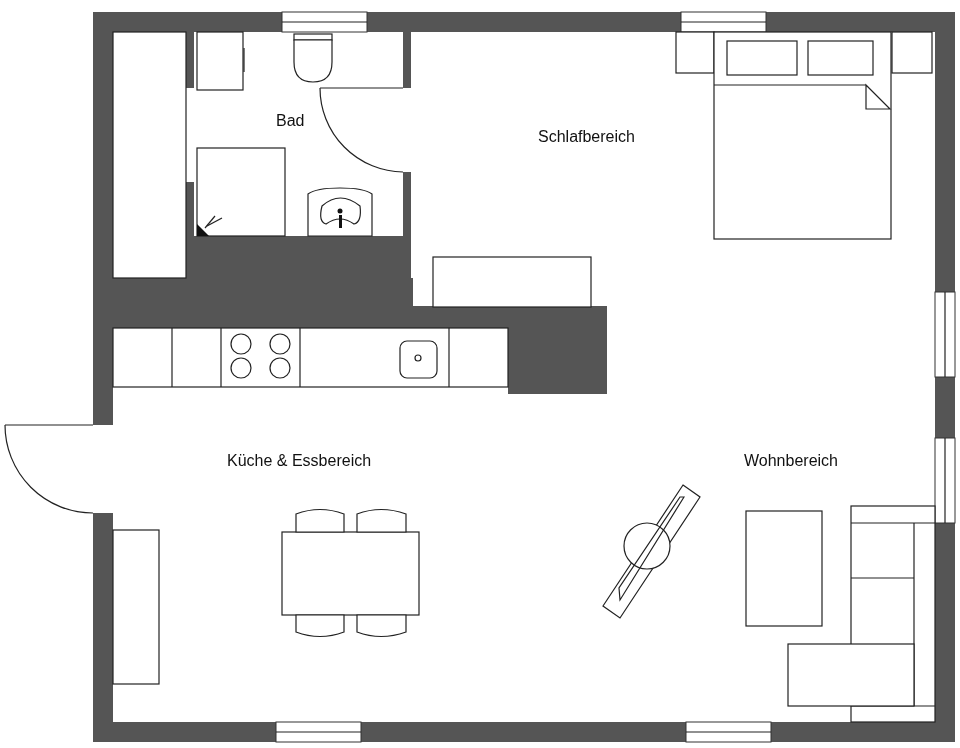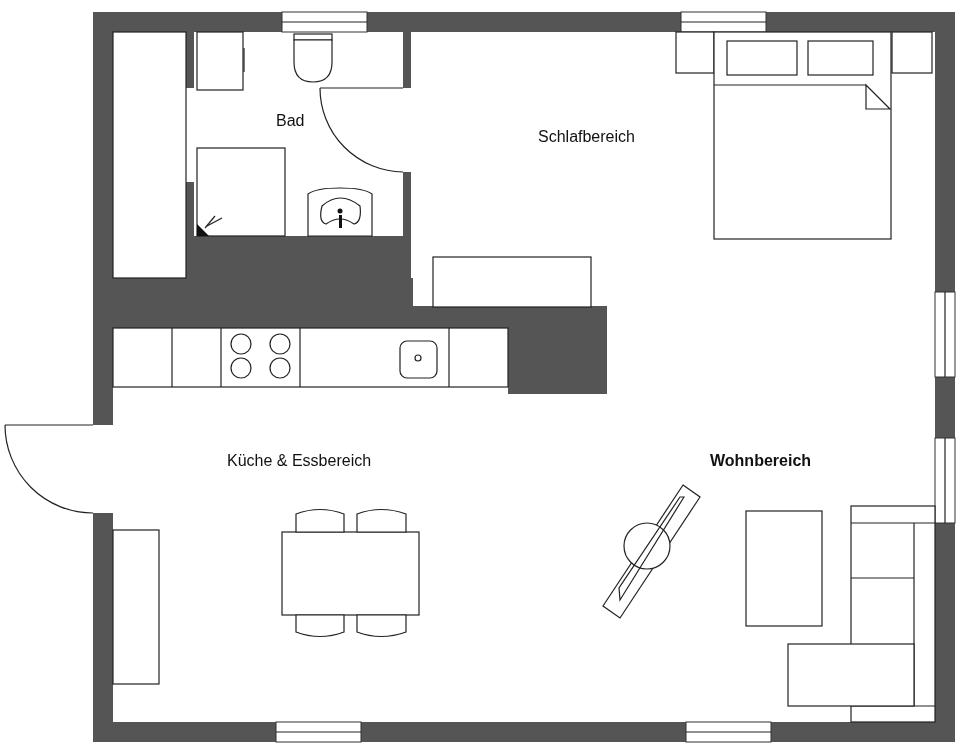--- a/index.html
+++ b/index.html
@@ -145,13 +145,13 @@
       <line class="line" x1="851" y1="578" x2="914" y2="578"></line>
       <line class="line" x1="851" y1="706" x2="935" y2="706"></line>
       <rect class="fur" x="788" y="644" width="126" height="62"></rect>
     </g>
   </g>
 </svg>
 
 <div class="label" style="left:276px; top:112px;">Bad</div>
 <div class="label" style="left:538px; top:128px;">Schlafbereich</div>
 <div class="label" style="left:227px; top:452px;">Küche &amp; Essbereich</div>
-<div class="label" style="left:710px; top:452px;font-weight:bold;">Wohnbereich</div>
+<div class="label" style="left:744px; top:452px;">Wohnbereich</div>
 
 </body></html>

